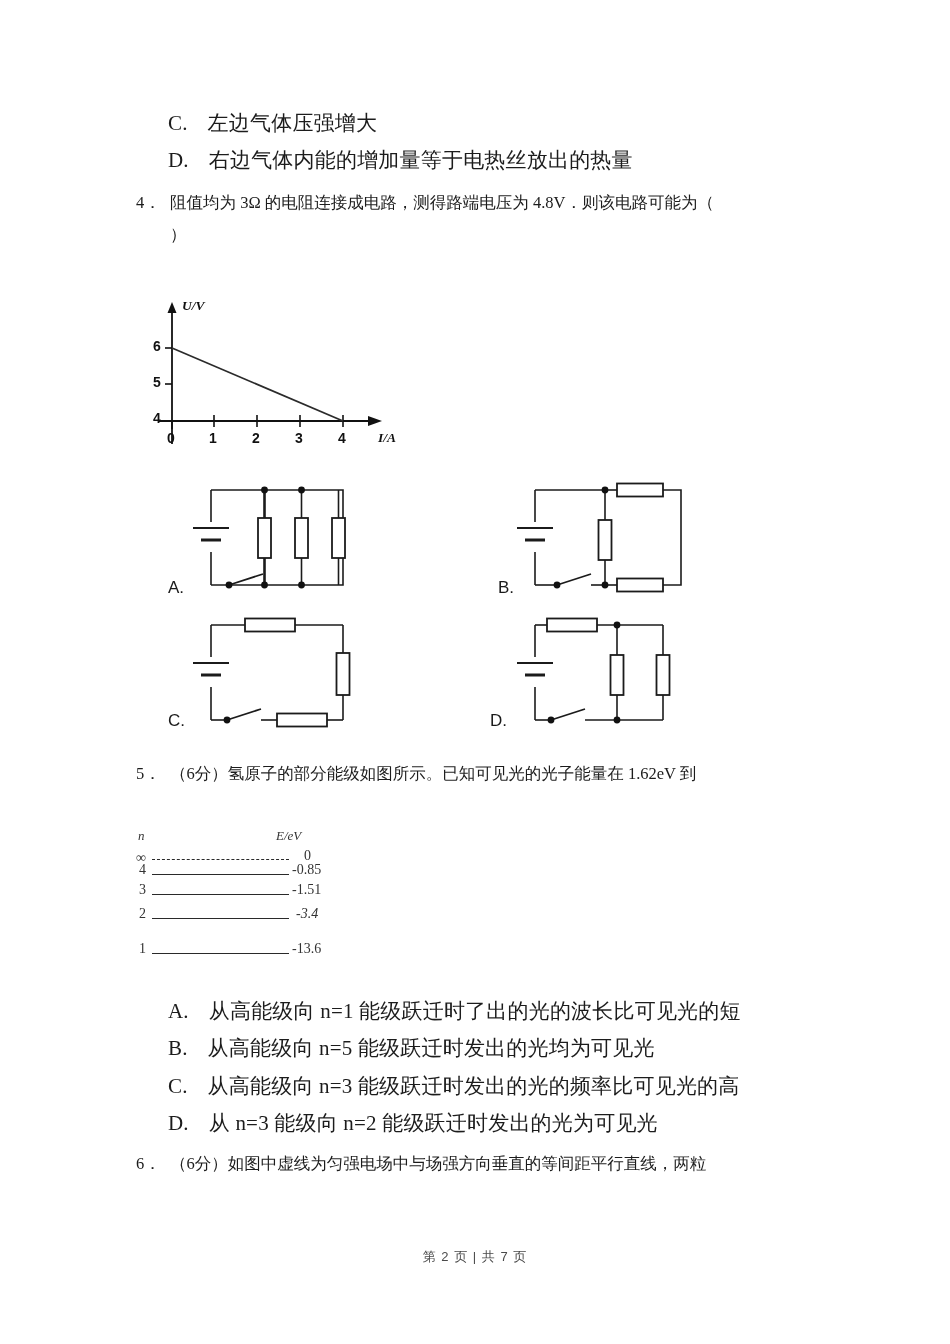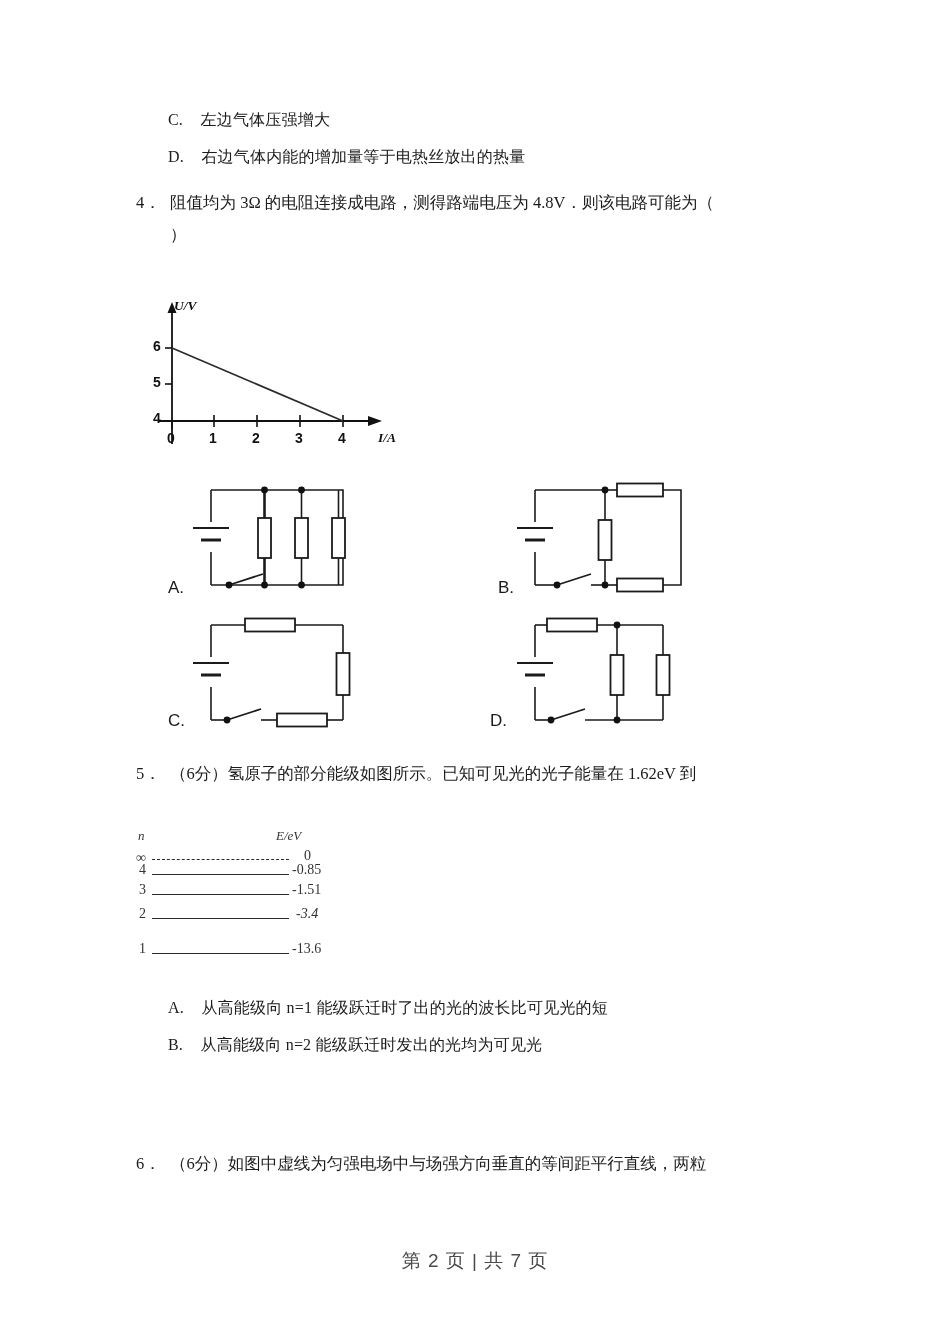--- a/index.html
+++ b/index.html
@@ -16,21 +16,21 @@
     overflow: hidden;
   }
   .page {
     position: absolute;
     inset: 0;
   }
 
   
   .opt-line {
     position: absolute;
-    font-size: 16px;
+    font-size: 21px;
     line-height: 1.5;
     letter-spacing: 0.2px;
     white-space: nowrap;
     color: #1c1c1c;
   }
   .q-block {
     position: absolute;
     font-size: 16.5px;
     line-height: 32px;
     color: #1c1c1c;
@@ -116,21 +116,21 @@
     border-top: 1.6px dashed #2a2a2a;
   }
 
   
   .footer {
     position: absolute;
     left: 0;
     right: 0;
     top: 1248px;
     text-align: center;
-    font-size: 19px;
+    font-size: 13px;
     color: #4a4a4a;
     font-family: "Liberation Sans", sans-serif;
     letter-spacing: 1px;
   }
 </style>
 </head>
 <body>
 
 <div class="page">
 
@@ -166,21 +166,21 @@
       <line x1="15" y1="88" x2="22" y2="88" stroke="#111" stroke-width="1.6"></line>
 
       <line x1="22" y1="125" x2="22" y2="133" stroke="#111" stroke-width="1.6"></line>
       <line x1="64" y1="119" x2="64" y2="131" stroke="#111" stroke-width="1.6"></line>
       <line x1="107" y1="119" x2="107" y2="131" stroke="#111" stroke-width="1.6"></line>
       <line x1="150" y1="119" x2="150" y2="131" stroke="#111" stroke-width="1.6"></line>
       <line x1="193" y1="119" x2="193" y2="131" stroke="#111" stroke-width="1.6"></line>
 
       <line x1="22" y1="52" x2="193" y2="125" stroke="#2b2b2b" stroke-width="1.7"></line>
     </svg>
-    <span class="axis-label" style="left:24px; top:2px;">U/V</span>
+    <span class="axis-label" style="left:32px; top:2px;">U/V</span>
     <span class="axis-label" style="left:228px; top:134px;">I/A</span>
 
     <span class="tick-label" style="left:3px; top:42px;">6</span>
     <span class="tick-label" style="left:3px; top:78px;">5</span>
     <span class="tick-label" style="left:3px; top:114px;">4</span>
 
     <span class="tick-label" style="left:17px; top:134px;">0</span>
     <span class="tick-label" style="left:59px; top:134px;">1</span>
     <span class="tick-label" style="left:102px; top:134px;">2</span>
     <span class="tick-label" style="left:145px; top:134px;">3</span>
@@ -350,21 +350,31 @@
   </div>
 
   <div class="opt-line" style="left:168px; top:996px;">
     <span>A.</span>
     <span style="display:inline-block;width:9px"></span>
     <span>从高能级向 n=1 能级跃迁时了出的光的波长比可见光的短</span>
   </div>
   <div class="opt-line" style="left:168px; top:1033px;">
     <span>B.</span>
     <span style="display:inline-block;width:9px"></span>
-    <span>从高能级向 n=2 能级跃迁时发出的光均为可见光</span>
+    <span>从高能级向 n=5 能级跃迁时发出的光均为可见光</span>
+  </div>
+  <div class="opt-line" style="left:168px; top:1071px;">
+    <span>C.</span>
+    <span style="display:inline-block;width:9px"></span>
+    <span>从高能级向 n=3 能级跃迁时发出的光的频率比可见光的高</span>
+  </div>
+  <div class="opt-line" style="left:168px; top:1108px;">
+    <span>D.</span>
+    <span style="display:inline-block;width:9px"></span>
+    <span>从 n=3 能级向 n=2 能级跃迁时发出的光为可见光</span>
   </div>
 
   <div class="q-block" style="left:136px; top:1148px; width:740px;">
     <span class="q-num">6．</span>
     <div class="q-body">
       <span class="ln">（6分）如图中虚线为匀强电场中与场强方向垂直的等间距平行直线，两粒</span>
     </div>
   </div>
 
   <div class="footer">第 2 页 | 共 7 页</div>

